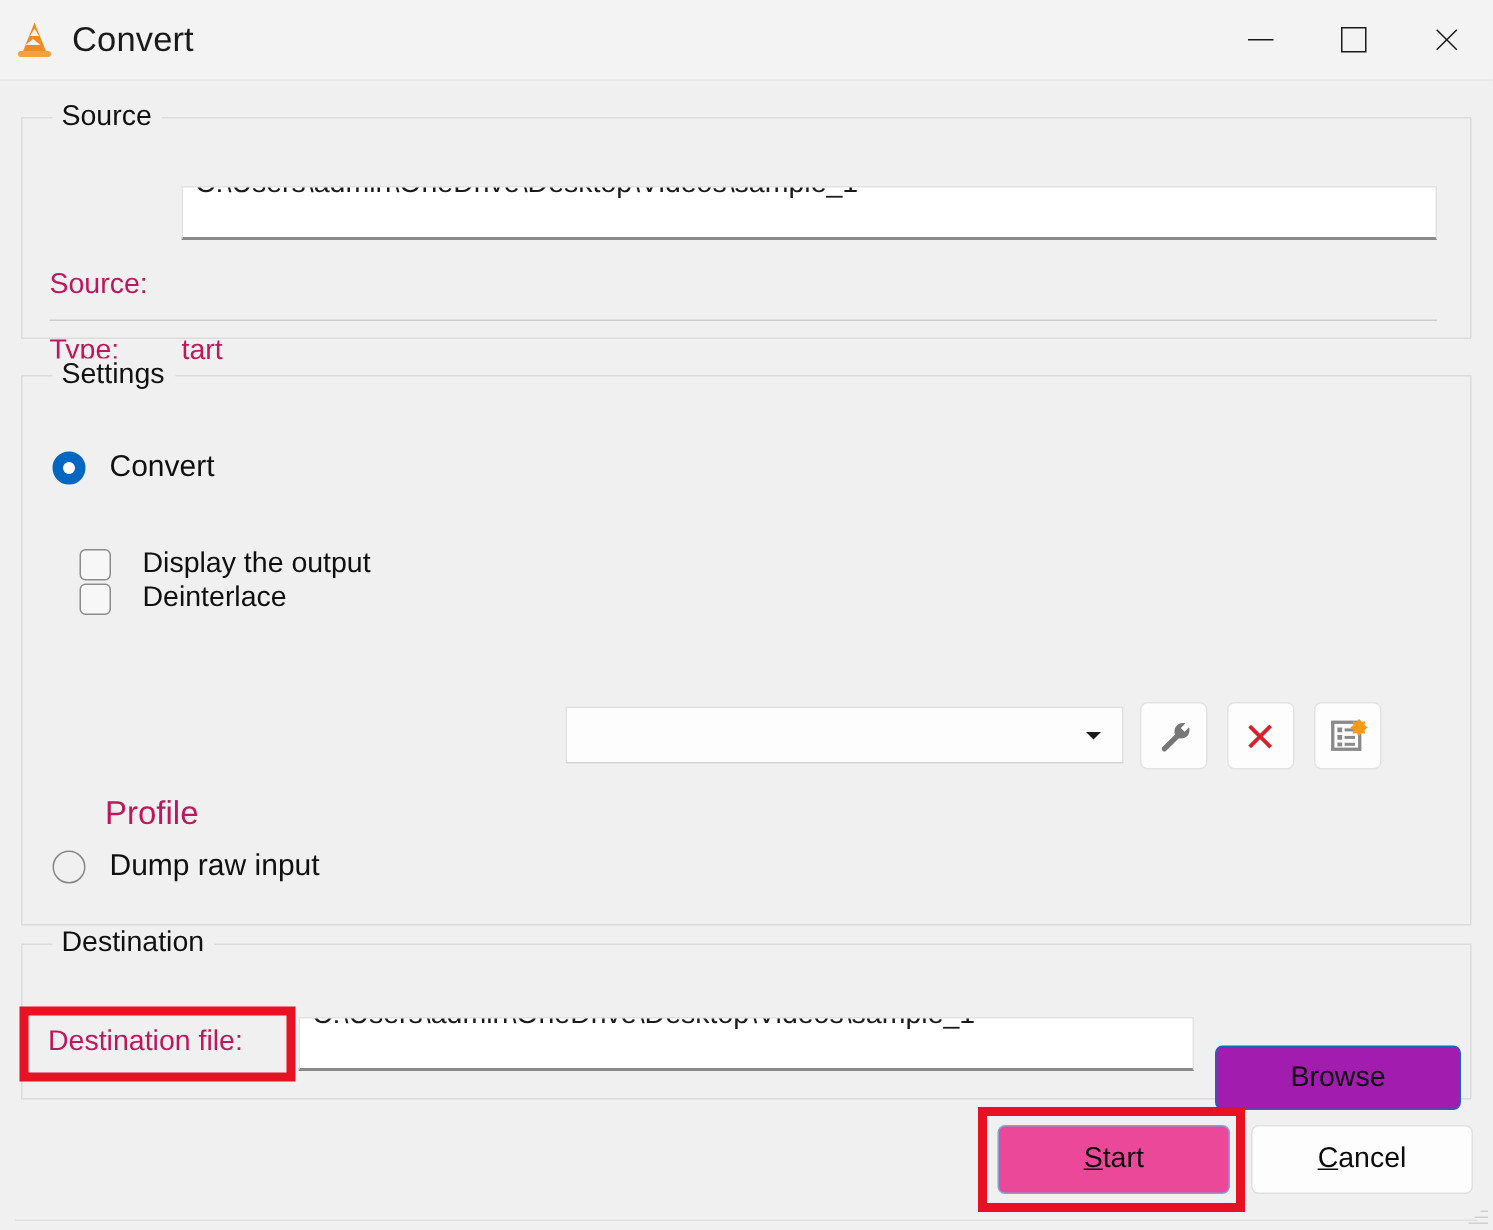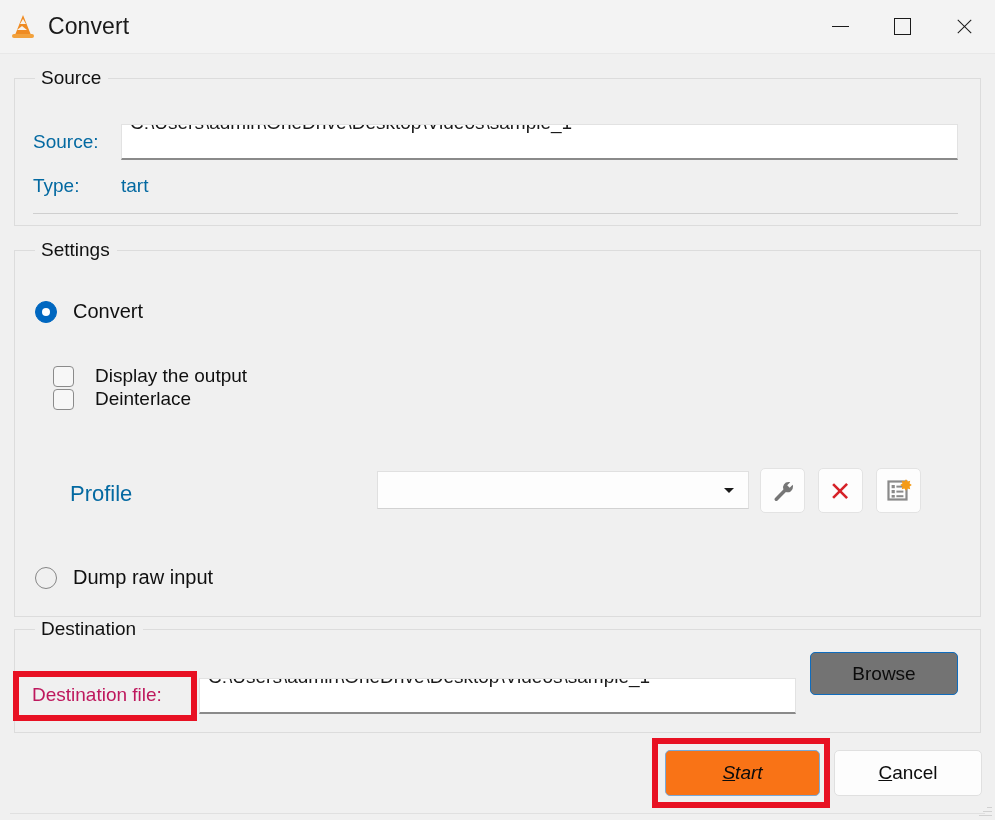--- a/index.html
+++ b/index.html
@@ -125,22 +125,23 @@
   }
 
   #source-group      { left: 14px; top: 78px;  width: 967px; height: 148px; }
   #settings-group    { left: 14px; top: 250px; width: 967px; height: 367px; padding-left: 26px; }
   #destination-group { left: 14px; top: 629px; width: 967px; height: 104px; }
 
   
   .field-label {
     position: absolute;
     font-size: 19px;
-    color: #0369a1;
-    white-space: nowrap;
+    color: #be185d;
+    white-space: nowrap;
+    margin-top: 48px;
   }
   .text-input {
     position: absolute;
     background: #ffffff;
     border: 1px solid #e2e2e2;
     border-bottom: 2px solid #8a8a8a;
     box-sizing: border-box;
     overflow: hidden;
     font-size: 19px;
     color: #1a1a1a;
@@ -264,48 +265,47 @@
   #dest-label {
     position: absolute;
     left: 32px; top: 684px;
     font-size: 19px;
     color: #be185d;
     white-space: nowrap;
   }
   #dest-input { left: 199px; top: 678px; width: 597px; height: 36px; }
   #btn-browse {
     position: absolute;
-    left: 810px; top: 652px;
-    width: 148px; height: 43px;
-    background: #737373;
+    left: 810px; top: 697px;
+    width: 164px; height: 43px;
+    background: #a21caf;
     border: 1px solid #0f6cbd;
     border-radius: 5px;
     box-sizing: border-box;
     display: flex;
     align-items: center;
     justify-content: center;
     font-size: 19px;
     color: #0c0c0c;
   }
 
   
   #btn-start {
     position: absolute;
     left: 665px; top: 750px;
     width: 155px; height: 46px;
-    background: #f97316;
+    background: #ec4899;
     border: 1px solid #7aa8d6;
     border-radius: 5px;
     box-sizing: border-box;
     display: flex;
     align-items: center;
     justify-content: center;
     font-size: 19px;
     color: #0c0c0c;
-    font-style: italic;
   }
   #btn-cancel {
     position: absolute;
     left: 834px; top: 750px;
     width: 148px; height: 46px;
     background: #fdfdfd;
     border: 1px solid #e0e0e0;
     border-radius: 5px;
     box-sizing: border-box;
     display: flex;

